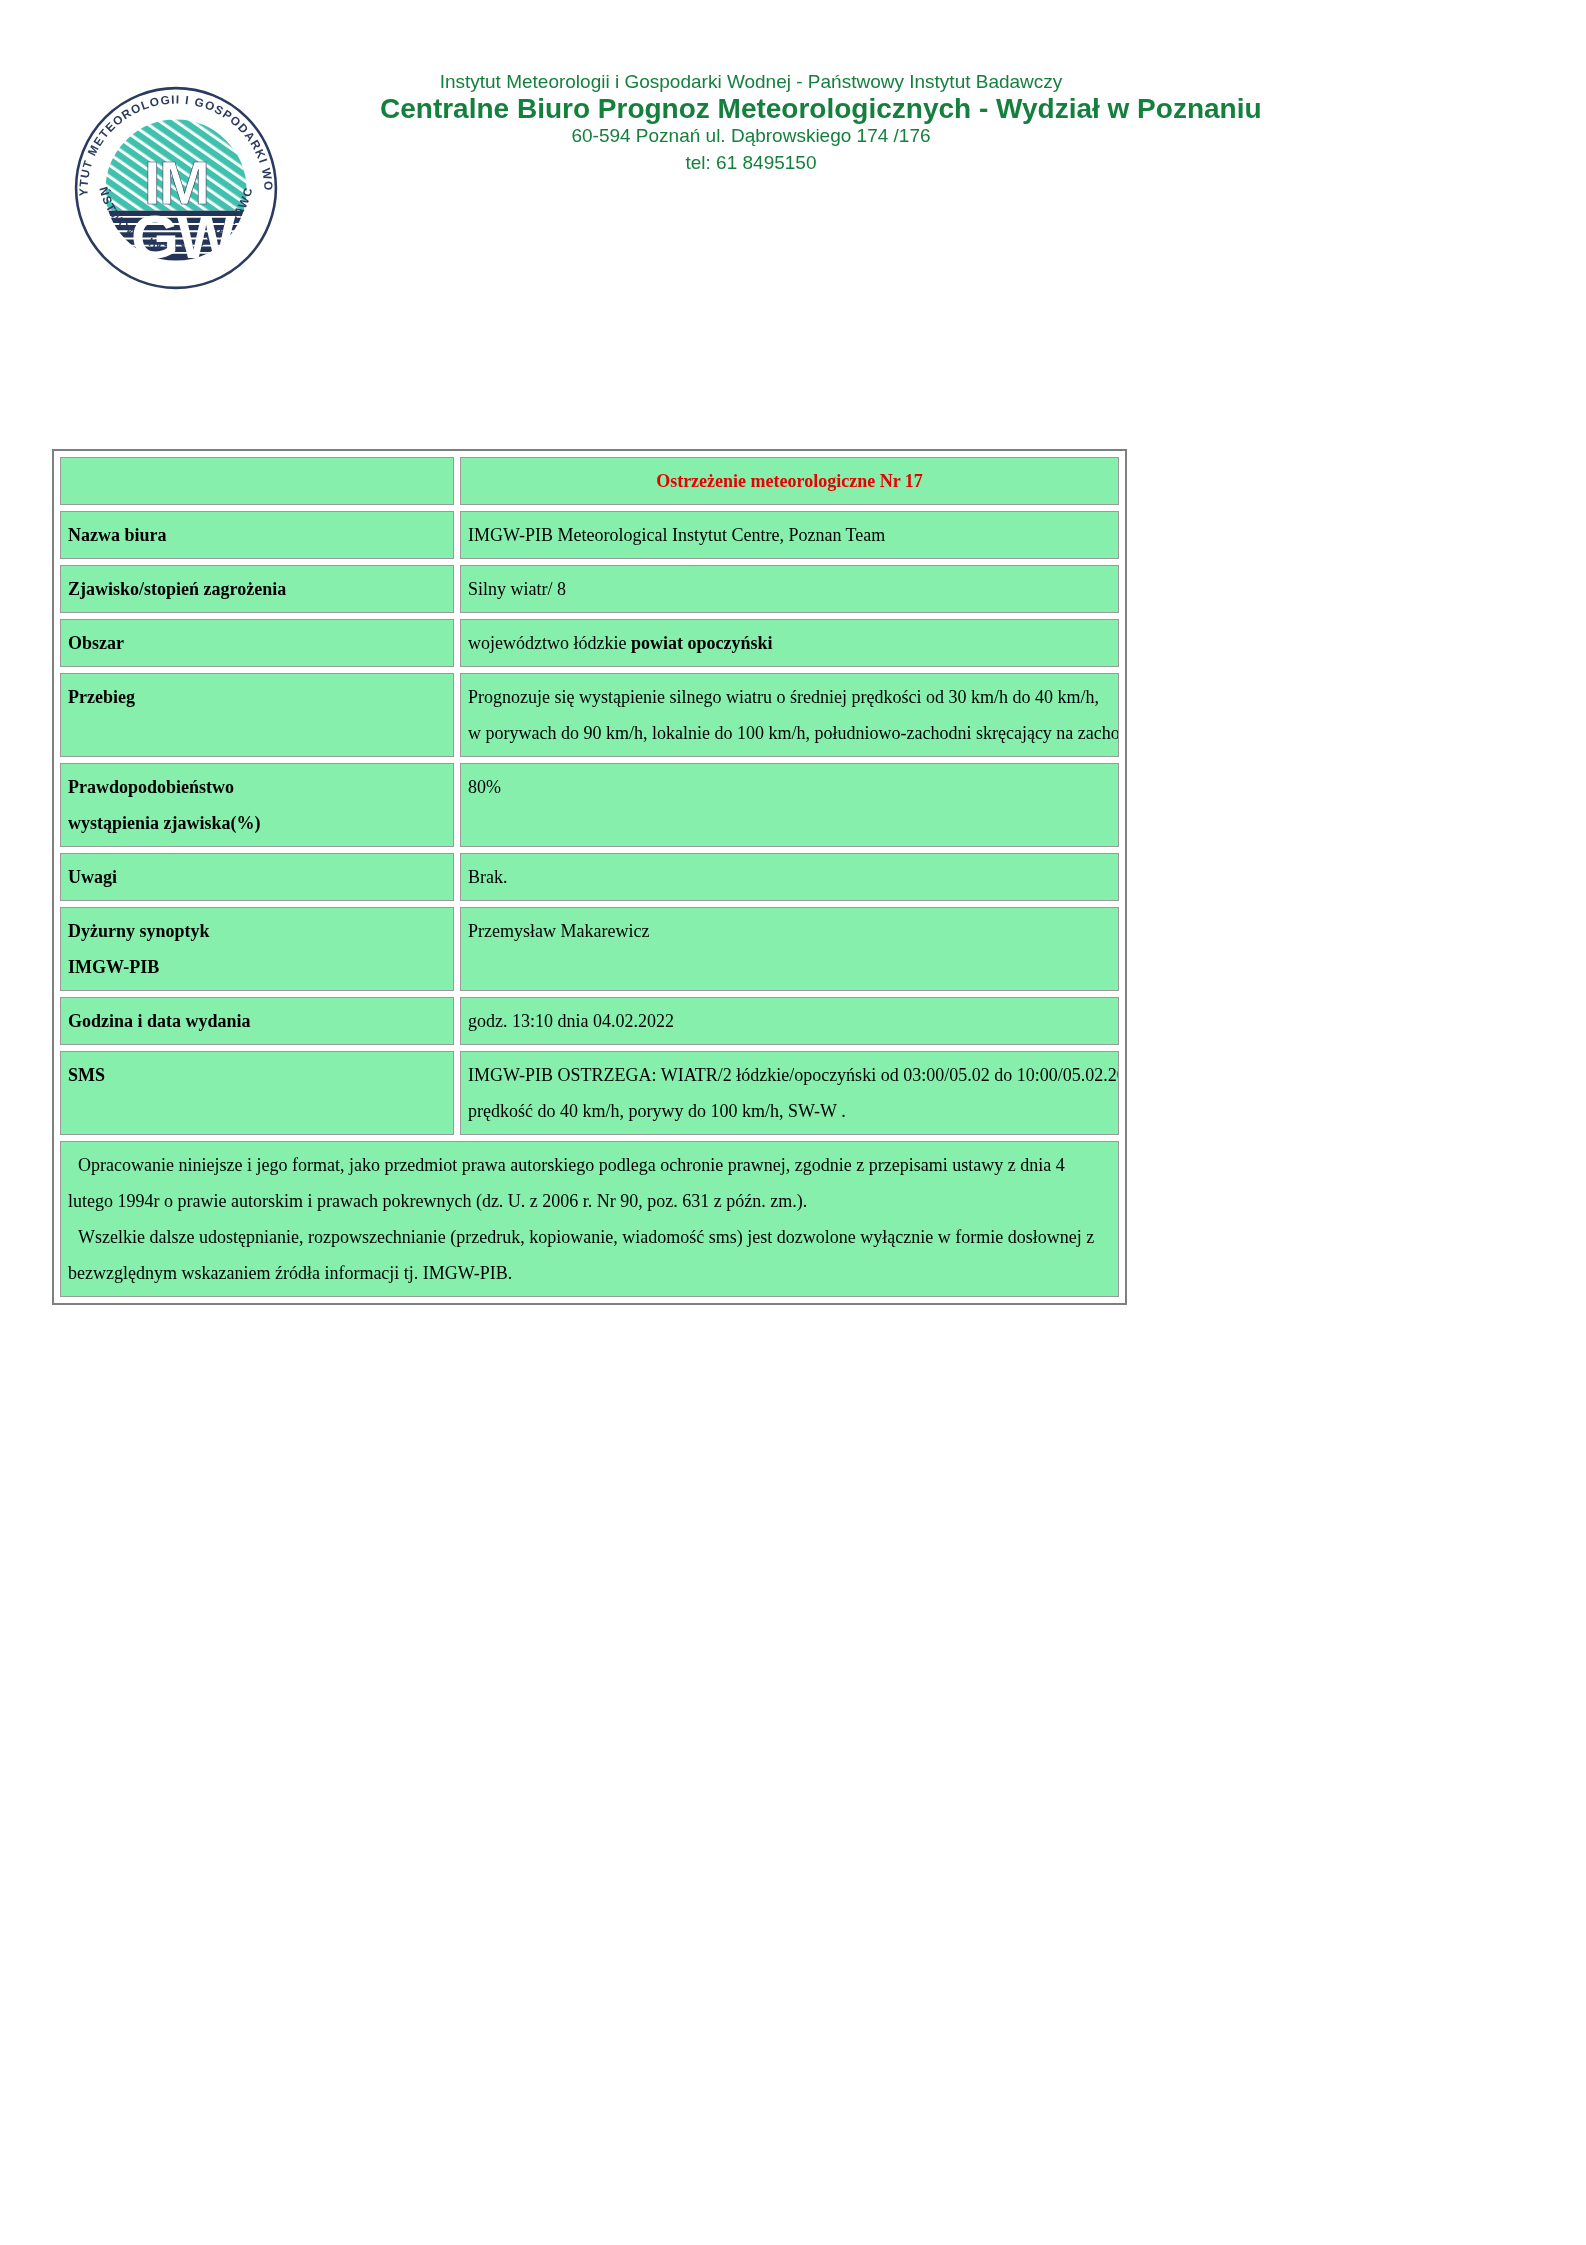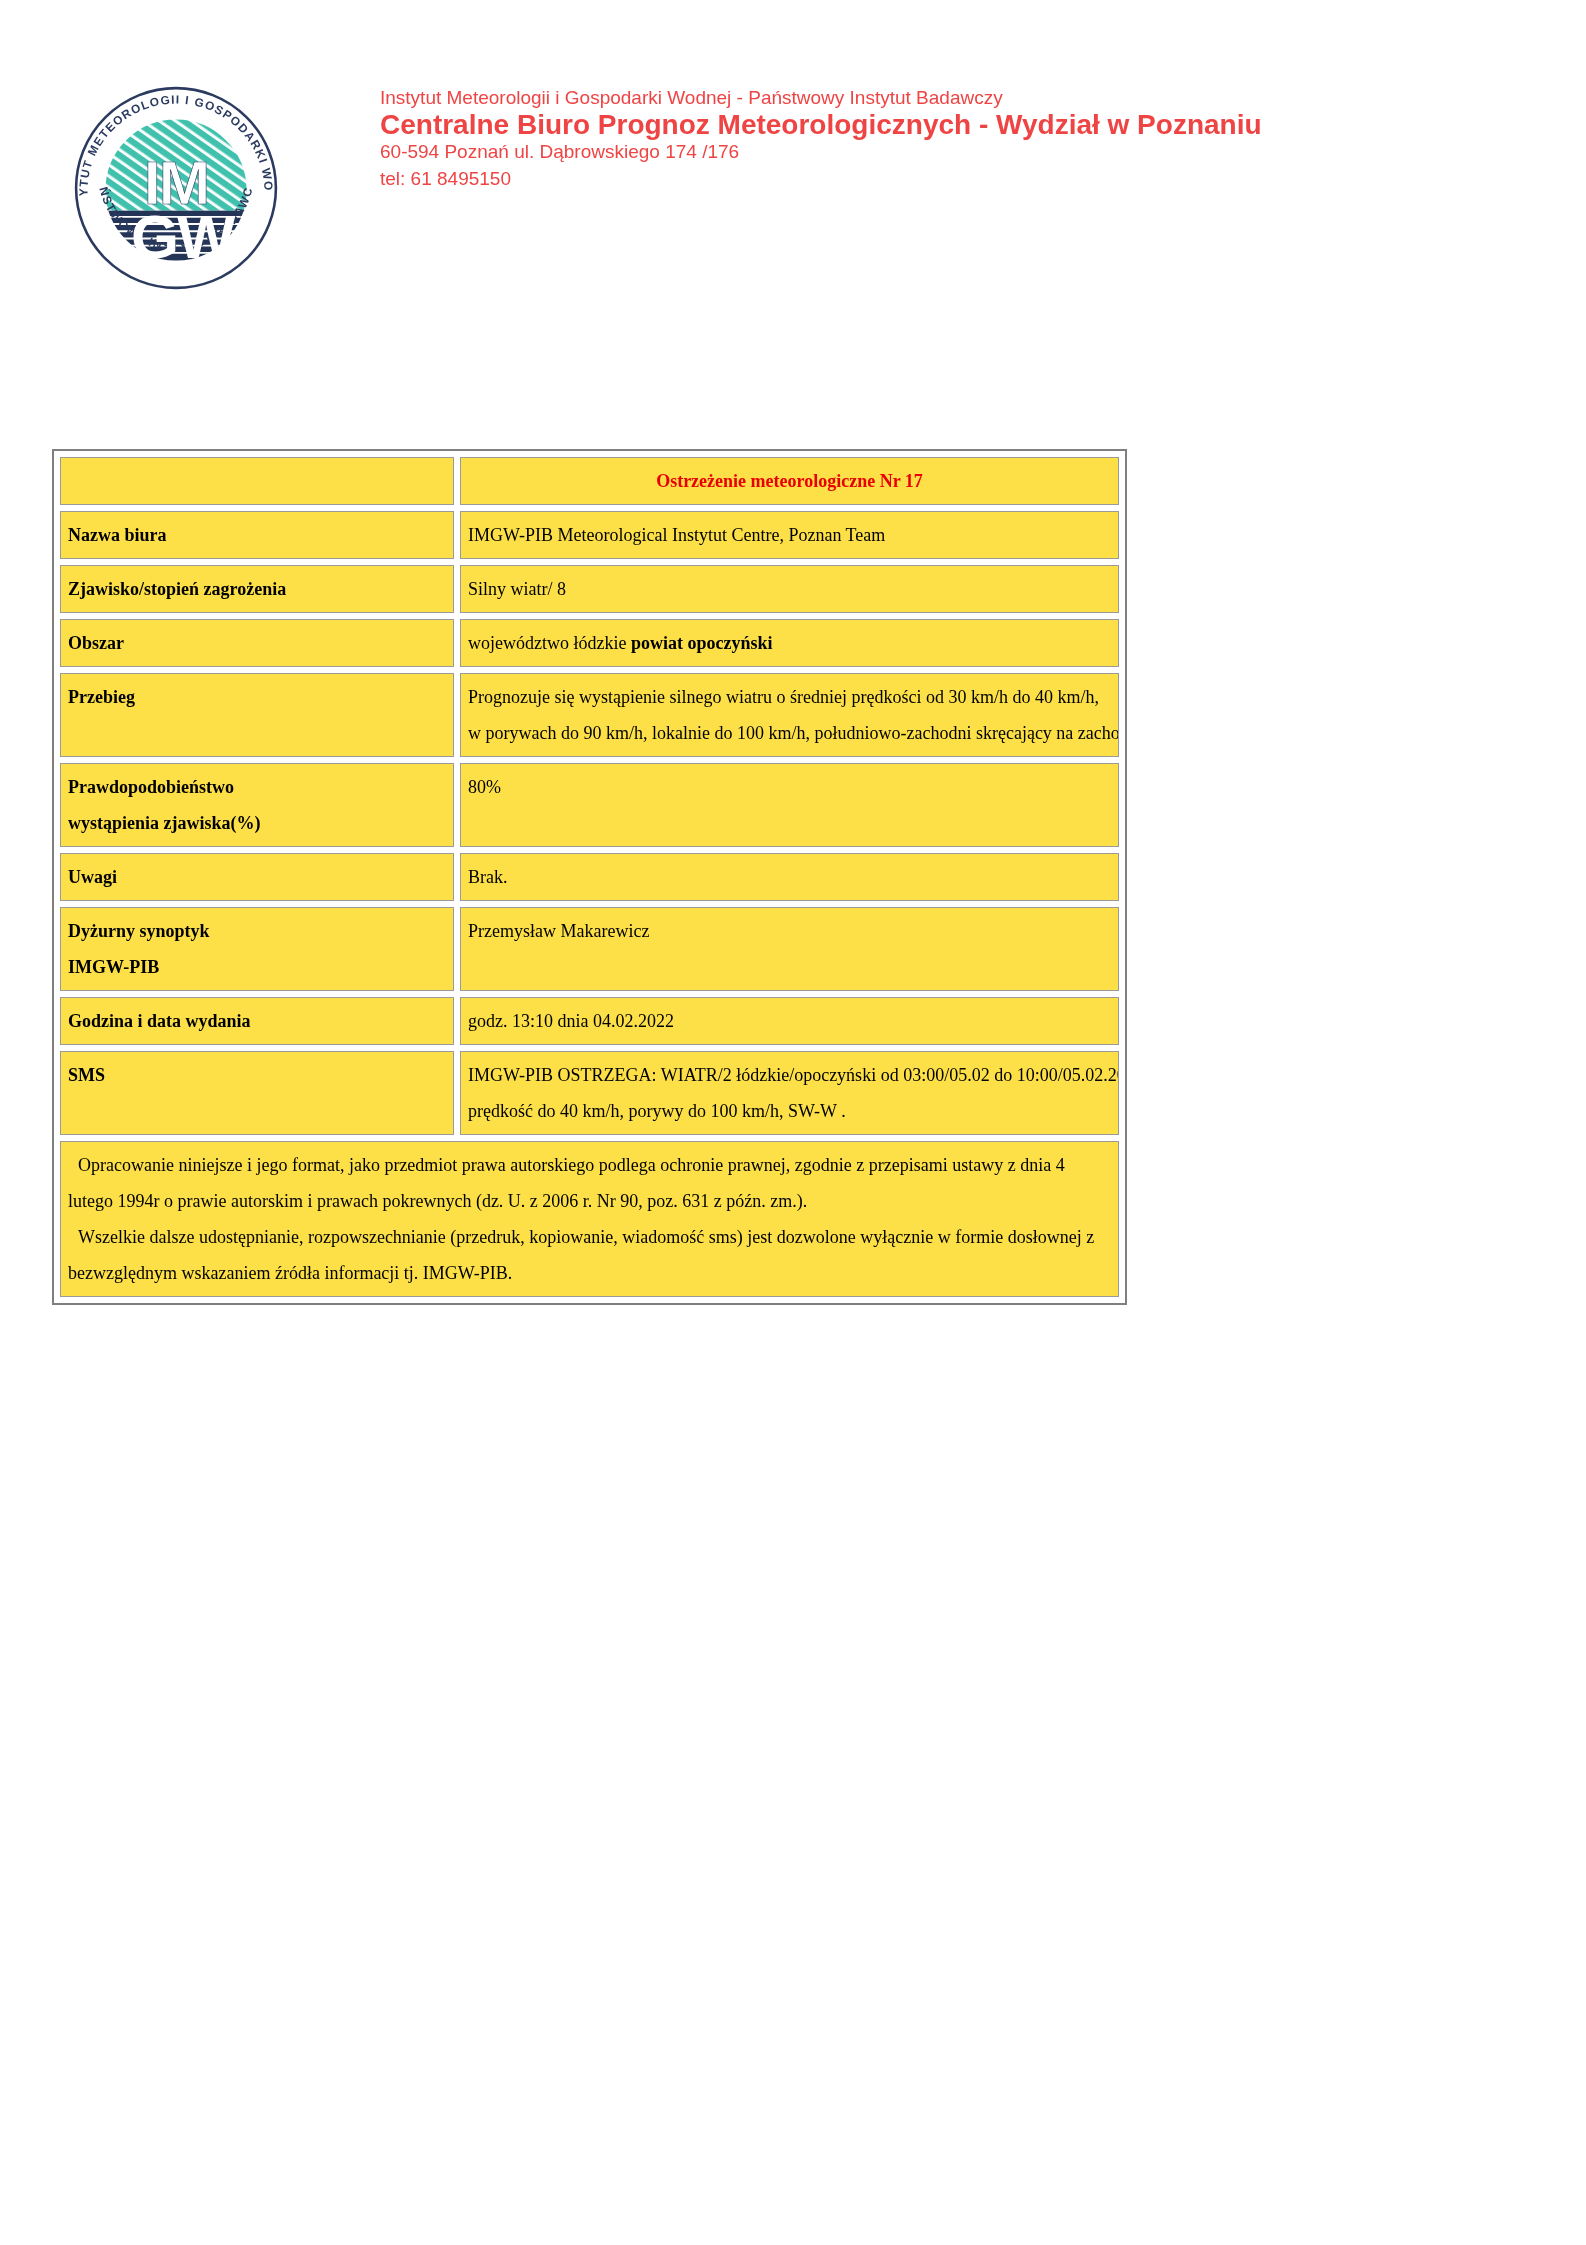--- a/index.html
+++ b/index.html
@@ -3,35 +3,34 @@
 <meta charset="utf-8">
 <style>
   html,body{margin:0;padding:0;}
   body{
     width:1586px;height:2245px;background:#ffffff;position:relative;
     font-family:"Liberation Serif", serif;color:#000;
   }
   
   .logo-wrap{position:absolute;left:73px;top:85px;width:206px;height:206px;}
   .header-block{
-    position:absolute;top:68px;left:380px;right:464px;text-align:left;
+    position:absolute;top:68px;left:380px;right:464px;text-align:center;
     font-family:"Liberation Sans", sans-serif;font-size:19px;line-height:27px;
-    color:#ef4444;
-    margin-top:16px;
+    color:#15803d;
   }
   .header-block .hline{white-space:nowrap;}
   .header-block .bold-line{font-weight:bold;font-size:28px;}
   
   table.doc-table{
     position:absolute;left:52px;top:449px;width:1075px;
     border:2px solid #7f7f7f;border-collapse:separate;border-spacing:6px;
     background:#ffffff;table-layout:fixed;
   }
   table.doc-table td{
-    border:1px solid #9a9a9a;background:#fde047;vertical-align:top;
+    border:1px solid #9a9a9a;background:#86efac;vertical-align:top;
     padding:5px 7px;font-size:18px;line-height:36px;overflow:hidden;
   }
   td.lbl{width:378px;font-weight:bold;font-size:21px;line-height:36px;}
   td.val{}
   td.title-cell{
     text-align:center;font-weight:bold;font-size:28px;line-height:46px;
     color:#e90000;
   }
   .vline{white-space:nowrap;}
   td.footer-cell{font-size:18px;line-height:35px;}

